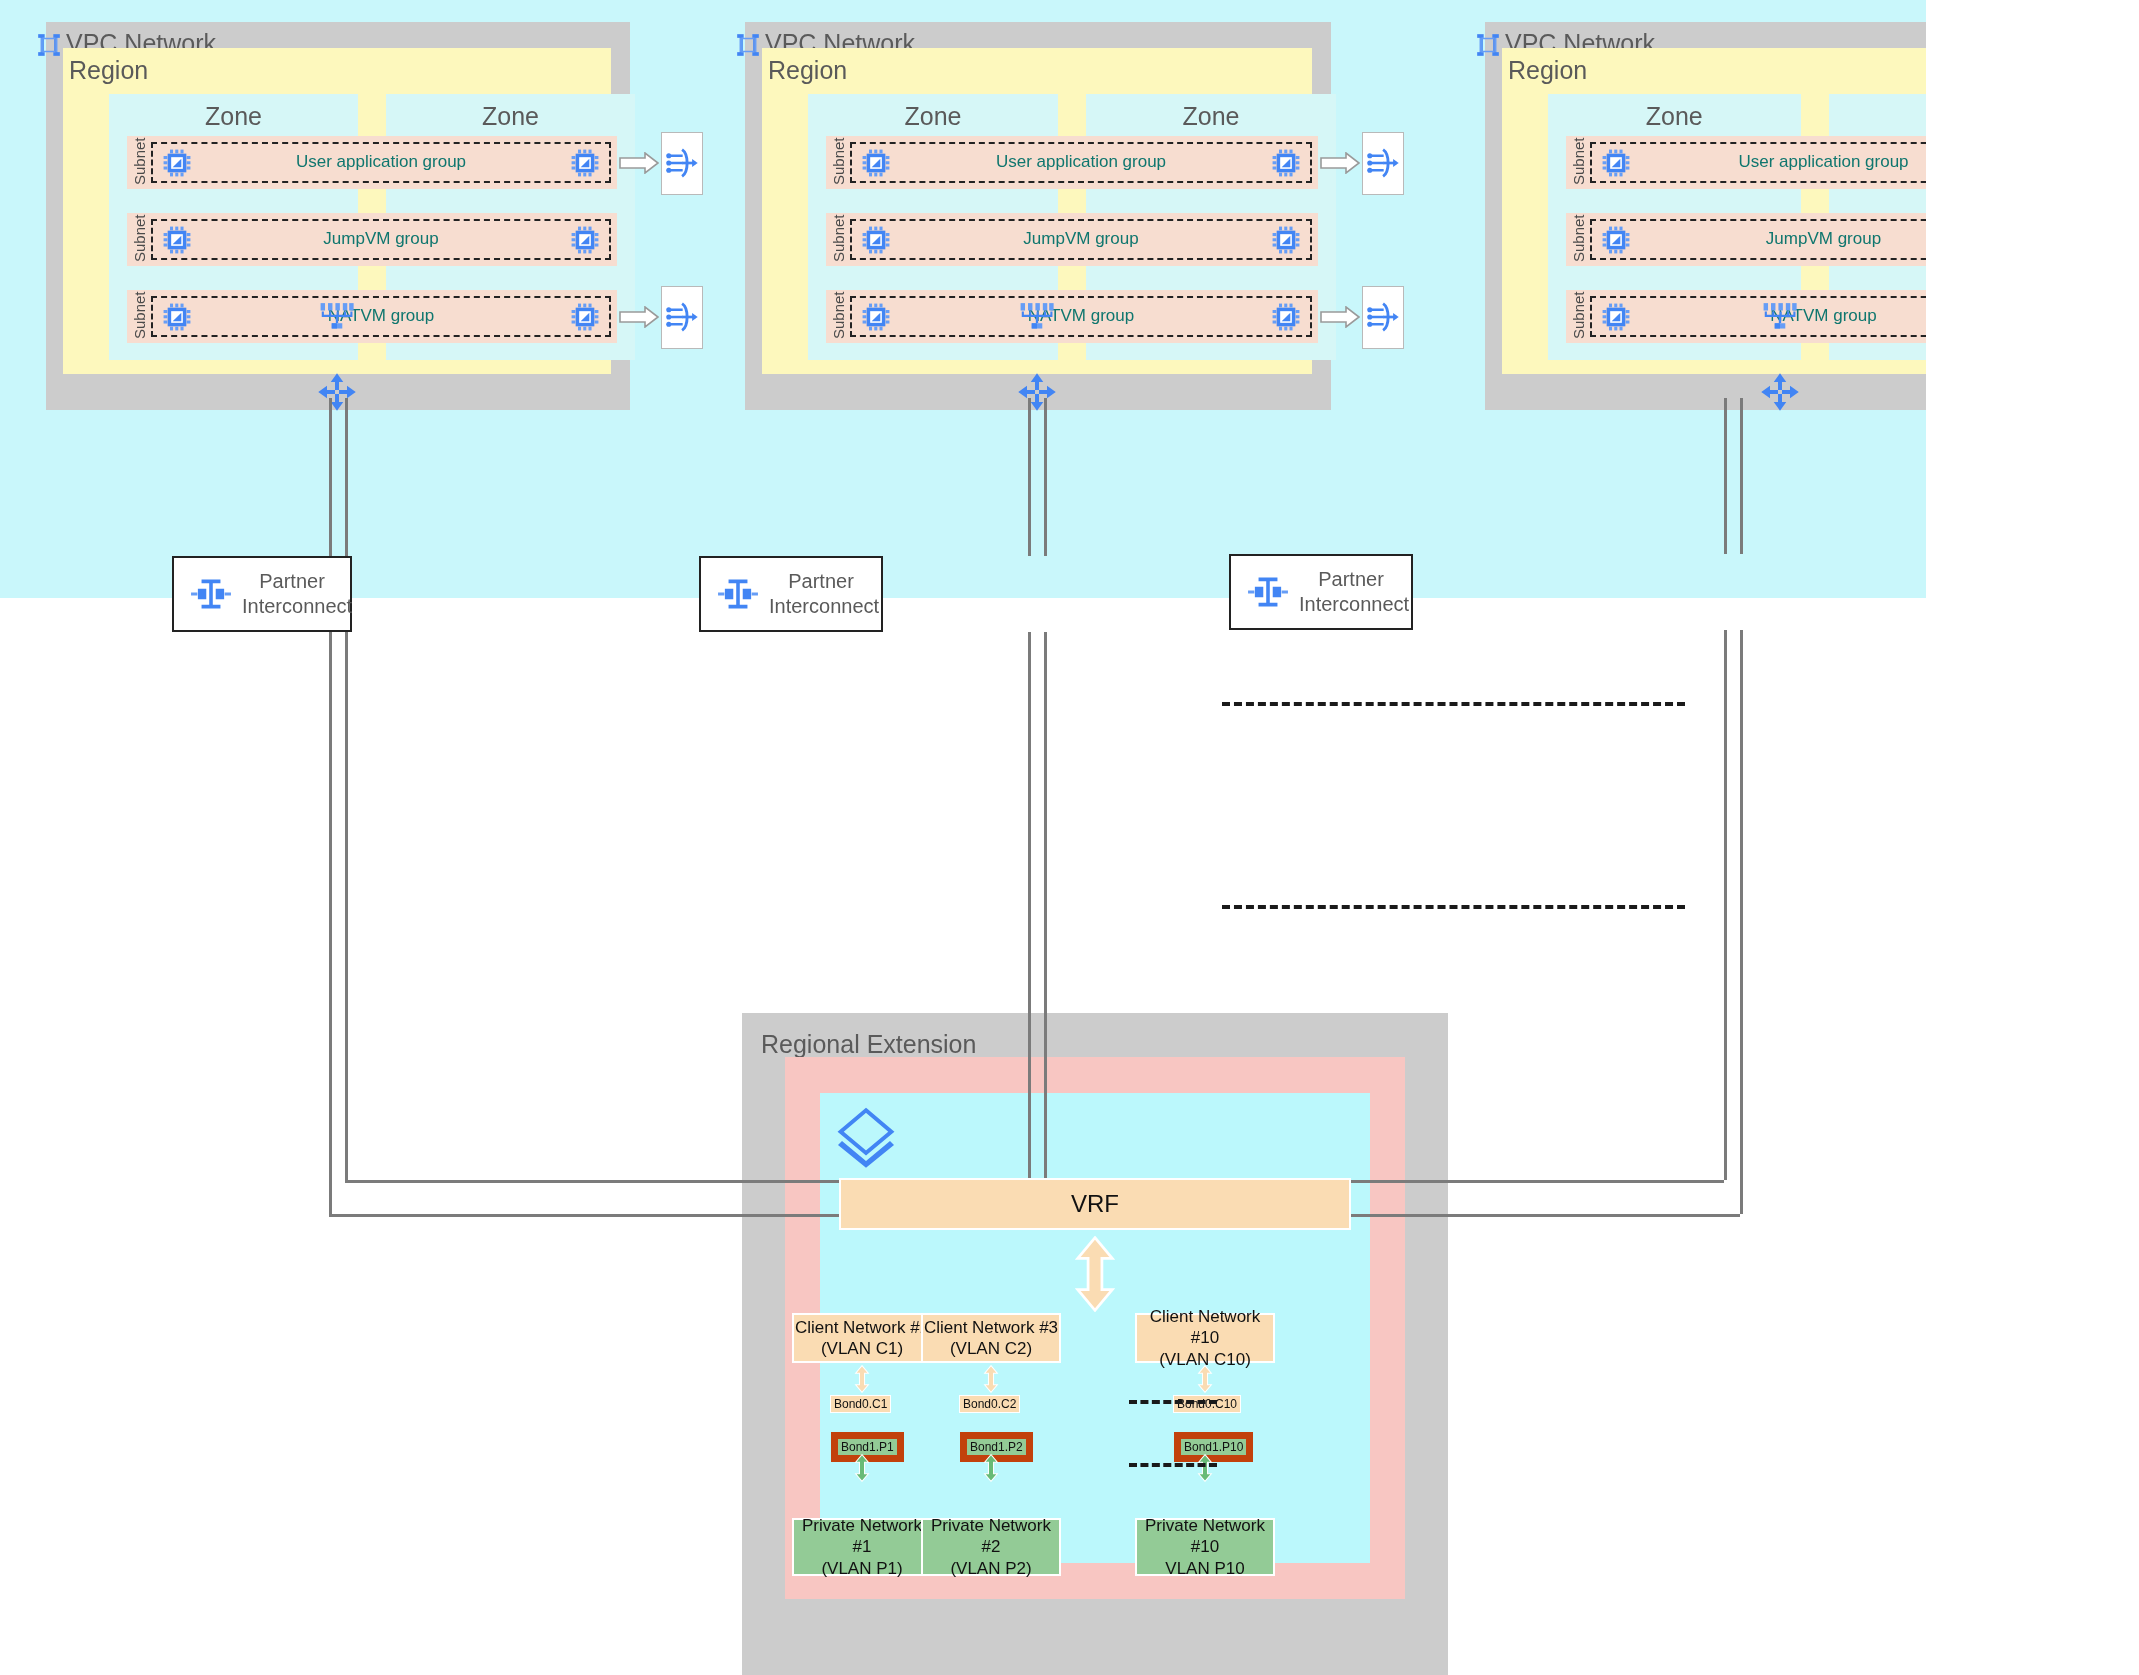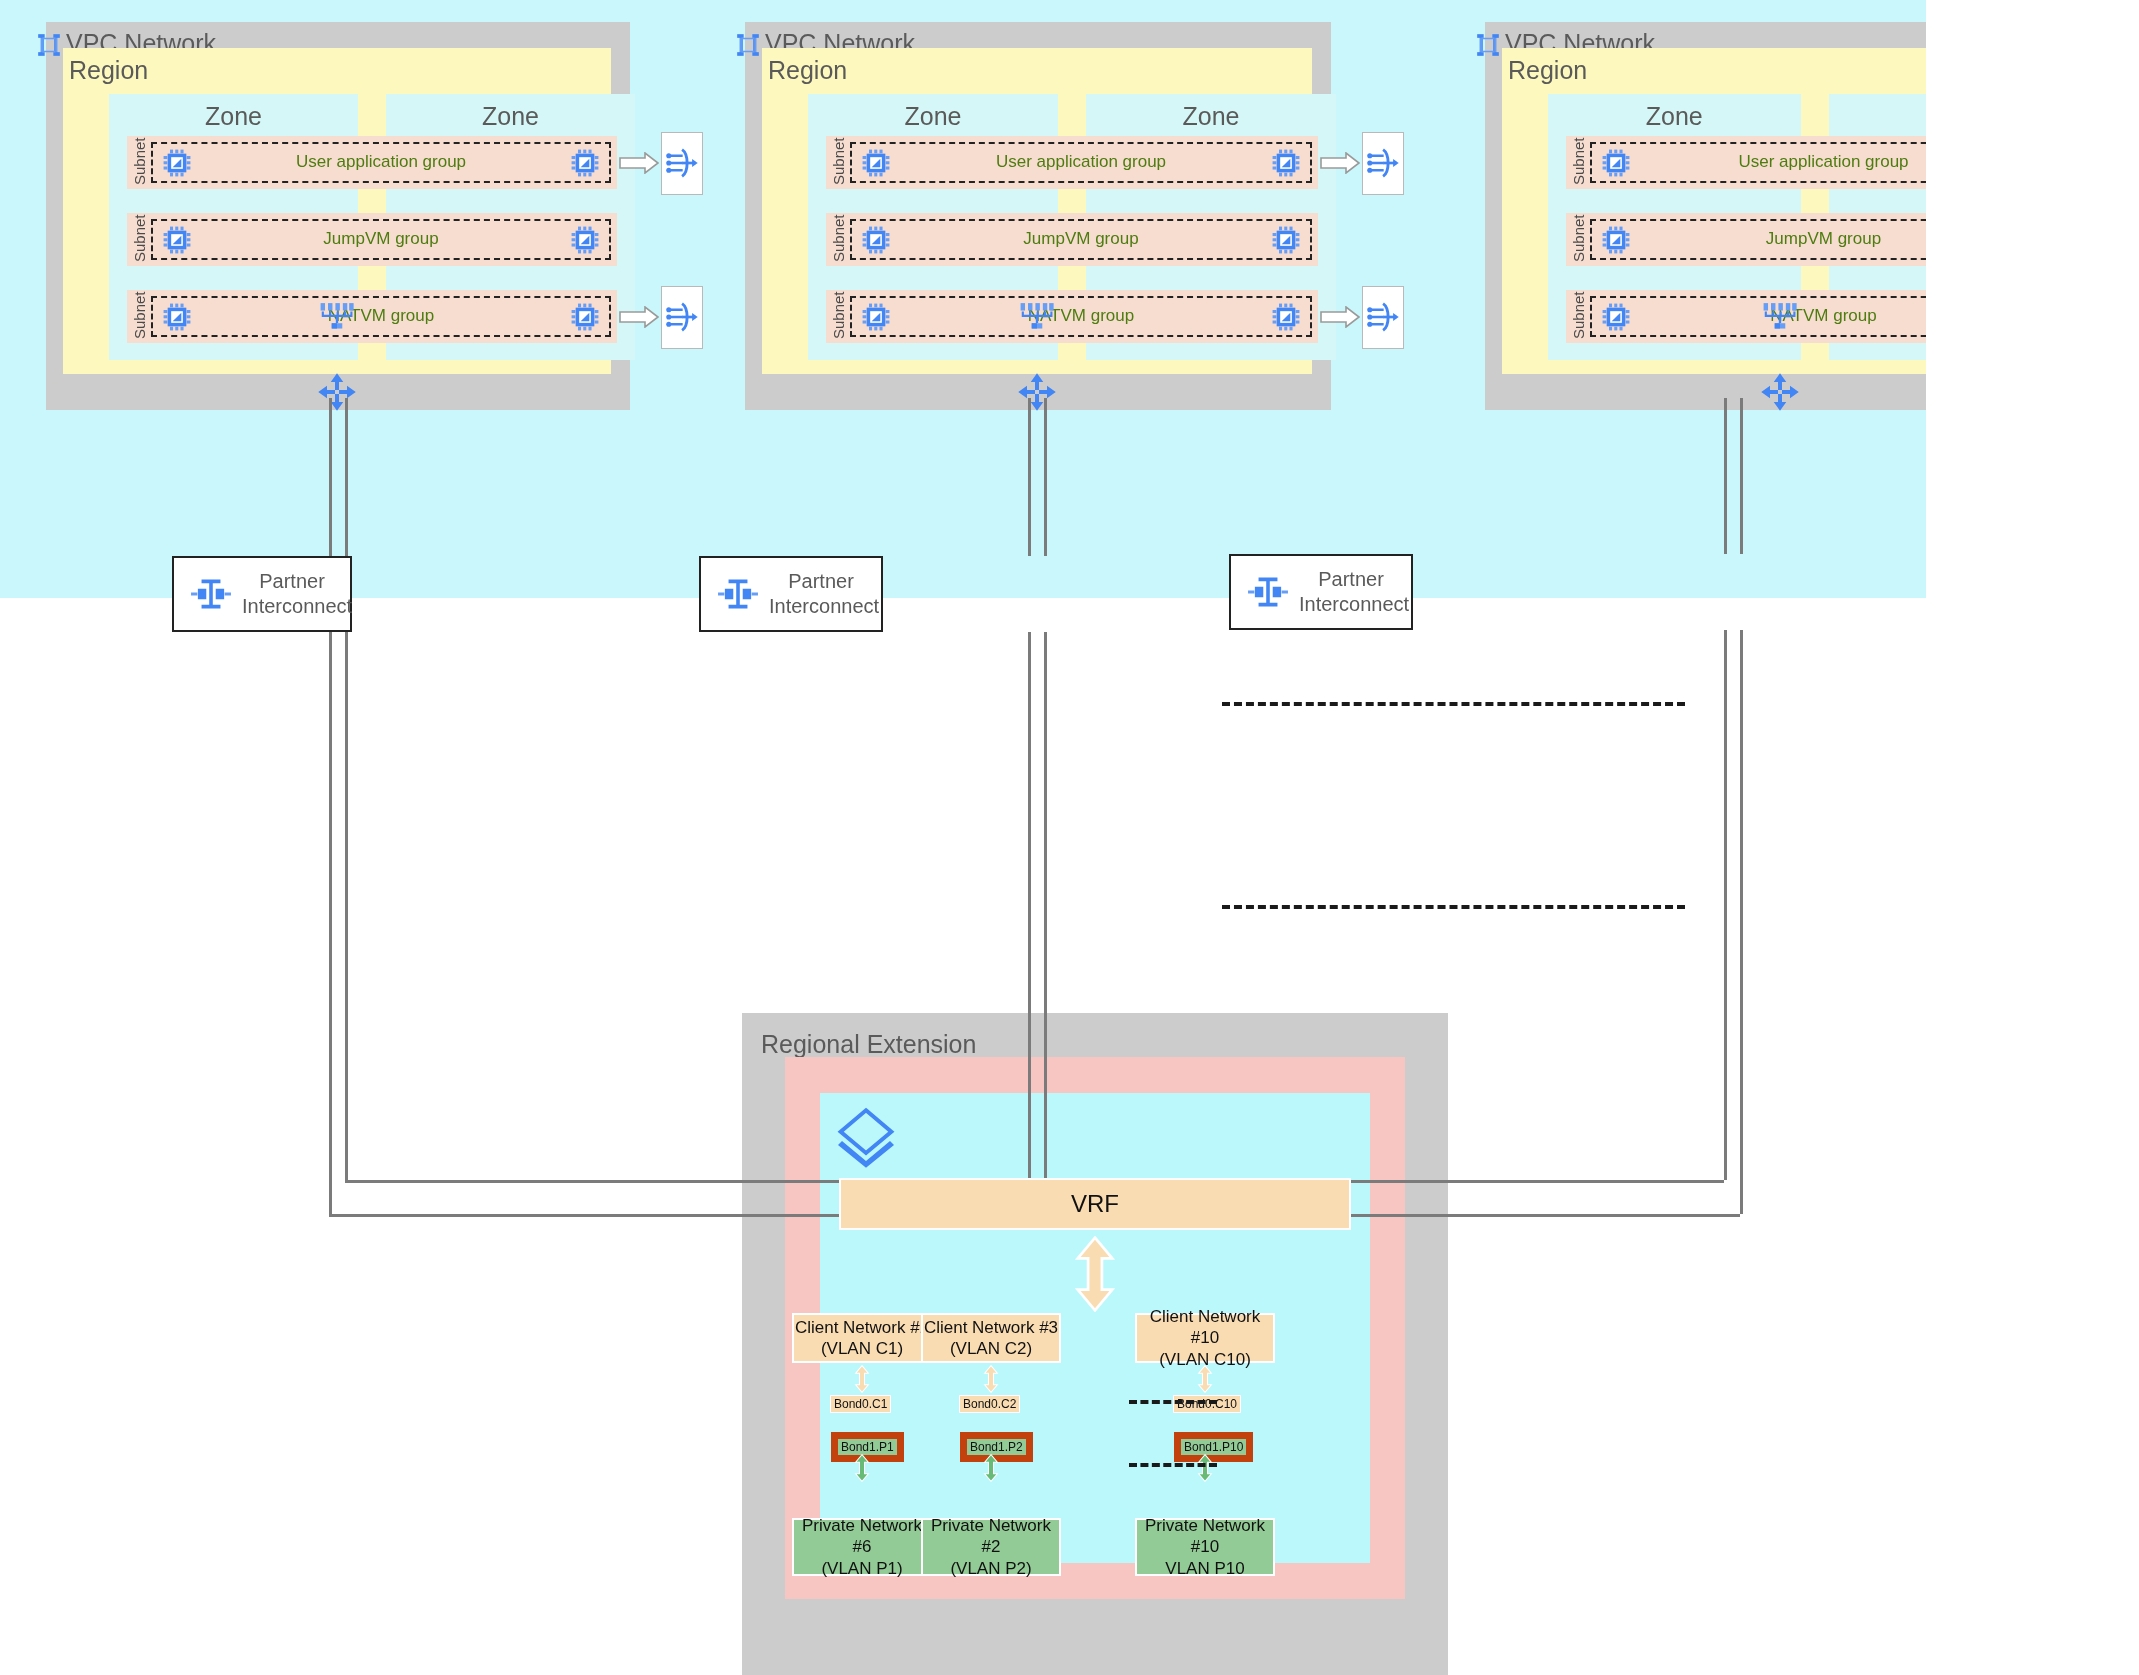--- a/index.html
+++ b/index.html
@@ -14,21 +14,21 @@
   .vpc-title{position:absolute;font-size:25px;color:#5a5a5a;white-space:nowrap;}
   .vpc-icon{position:absolute;width:26px;height:26px;}
   .region{position:absolute;background:#fdf8bd;}
   .region-label{position:absolute;font-size:25px;color:#5a5a5a;}
   .zone{position:absolute;background:#d6f7f7;}
   .zone-label{position:absolute;font-size:25px;color:#5a5a5a;text-align:center;}
   .subnet{position:absolute;background:#f7ddd0;}
   .subnet-label{position:absolute;font-size:15px;color:#4a4a4a;
       writing-mode:vertical-rl;transform:rotate(180deg);white-space:nowrap;}
   .grp{position:absolute;border:2px dashed #222;box-sizing:border-box;}
-  .grp-label{position:absolute;width:100%;text-align:center;font-size:17px;color:#4d7c0f;white-space:nowrap;}
+  .grp-label{position:absolute;width:100%;text-align:center;font-size:17px;color:#0f766e;white-space:nowrap;}
   .cpu{position:absolute;width:28px;height:28px;}
   .natbox{position:absolute;background:#ffffff;border:1px solid #b9b9b9;}
   .fatarrow{position:absolute;}
   .treeicon{position:absolute;width:36px;height:34px;}
   .routericon{position:absolute;width:40px;height:40px;}
 
   
   .ln{position:absolute;background:#7b7b7b;}
   .lnv{width:3px;}
   .lnh{height:3px;}
@@ -672,21 +672,21 @@
     <div class="updown" style="left:1196px;top:1365px;"><svg width="18" height="28" viewBox="0 0 24 44">
         <path d="M12 1 L22 13 L16 13 L16 31 L22 31 L12 43 L2 31 L8 31 L8 13 L2 13 Z" fill="#fadcb3" stroke="#ffffff" stroke-width="1.6"></path>
       </svg></div>
     <div class="bondc" style="left:1173px;top:1395px;">Bond0.C10</div>
     <div class="bondp" style="left:831px;top:1432px;">Bond1.P1</div>
     <div class="updown" style="left:853px;top:1454px;"><svg width="18" height="28" viewBox="0 0 24 44">
         <path d="M12 1 L22 13 L16 13 L16 31 L22 31 L12 43 L2 31 L8 31 L8 13 L2 13 Z" fill="#68bb76" stroke="#ffffff" stroke-width="1.6"></path>
       </svg></div>
     <div class="pnet" style="left:792px;top:1518px;width:140px;height:58px;">
       <div>
-        <div>Private Network #6</div>
+        <div>Private Network #1</div>
         <div>(VLAN P1)</div>
       </div>
     </div>
     <div class="bondp" style="left:960px;top:1432px;">Bond1.P2</div>
     <div class="updown" style="left:982px;top:1454px;"><svg width="18" height="28" viewBox="0 0 24 44">
         <path d="M12 1 L22 13 L16 13 L16 31 L22 31 L12 43 L2 31 L8 31 L8 13 L2 13 Z" fill="#68bb76" stroke="#ffffff" stroke-width="1.6"></path>
       </svg></div>
     <div class="pnet" style="left:921px;top:1518px;width:140px;height:58px;">
       <div>
         <div>Private Network #2</div>

